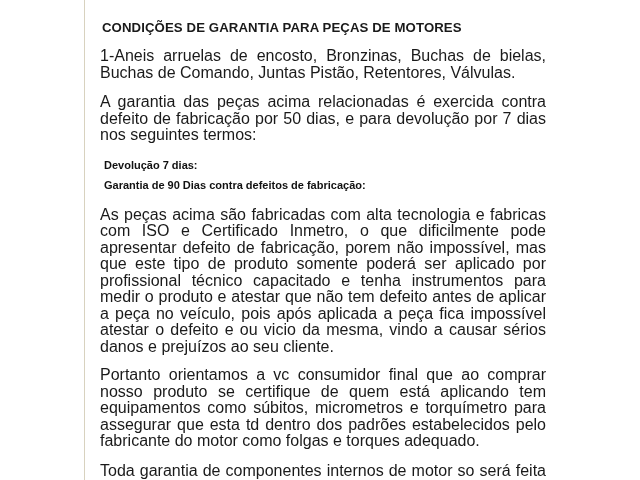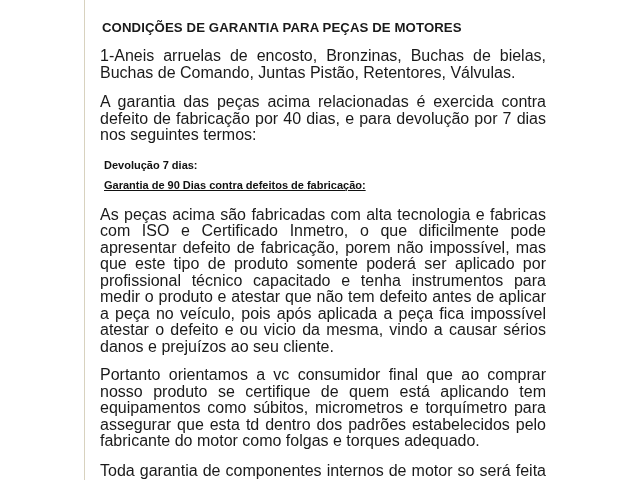--- a/index.html
+++ b/index.html
@@ -58,37 +58,36 @@
   }
   .heading {
     font-weight: bold;
     font-size: 11px;
     line-height: 16.5px;
     color: #111111;
     margin: 4px;
   }
   .heading-spaced {
     margin-bottom: 13px;
-    text-decoration: underline;
   }
 </style>
 </head>
 <body>
 
 <div class="page">
 
   <div class="left-rule"></div>
 
   <div class="content">
 
     <h1 class="doc-title">CONDIÇÕES DE GARANTIA PARA PEÇAS DE MOTORES</h1>
 
     <p class="para">1-Aneis arruelas de encosto, Bronzinas, Buchas de bielas, Buchas de Comando, Juntas Pistão, Retentores, Válvulas.</p>
 
-    <p class="para">A garantia das peças acima relacionadas é exercida contra defeito de fabricação por 40 dias, e para devolução por 7 dias nos seguintes termos:</p>
+    <p class="para">A garantia das peças acima relacionadas é exercida contra defeito de fabricação por 50 dias, e para devolução por 7 dias nos seguintes termos:</p>
 
     <p class="heading">Devolução 7 dias:</p>
 
 
     <p class="heading heading-spaced">Garantia de 90 Dias contra defeitos de fabricação:</p>
 
     <p class="tight">As peças acima são fabricadas com alta tecnologia e fabricas com ISO e Certificado Inmetro, o que dificilmente pode apresentar defeito de fabricação, porem não impossível, mas que este tipo de produto somente poderá ser aplicado por profissional técnico capacitado e tenha instrumentos para medir o produto e atestar que não tem defeito antes de aplicar a peça no veículo, pois após aplicada a peça fica impossível atestar o defeito e ou  vicio da mesma, vindo a causar sérios danos e prejuízos ao seu cliente.</p>
 
     <p class="para">Portanto orientamos a vc consumidor final que ao comprar nosso produto se certifique de quem está aplicando tem equipamentos como súbitos, micrometros e torquímetro para assegurar que esta td dentro dos padrões estabelecidos pelo fabricante do motor como folgas e torques adequado.</p>
 

